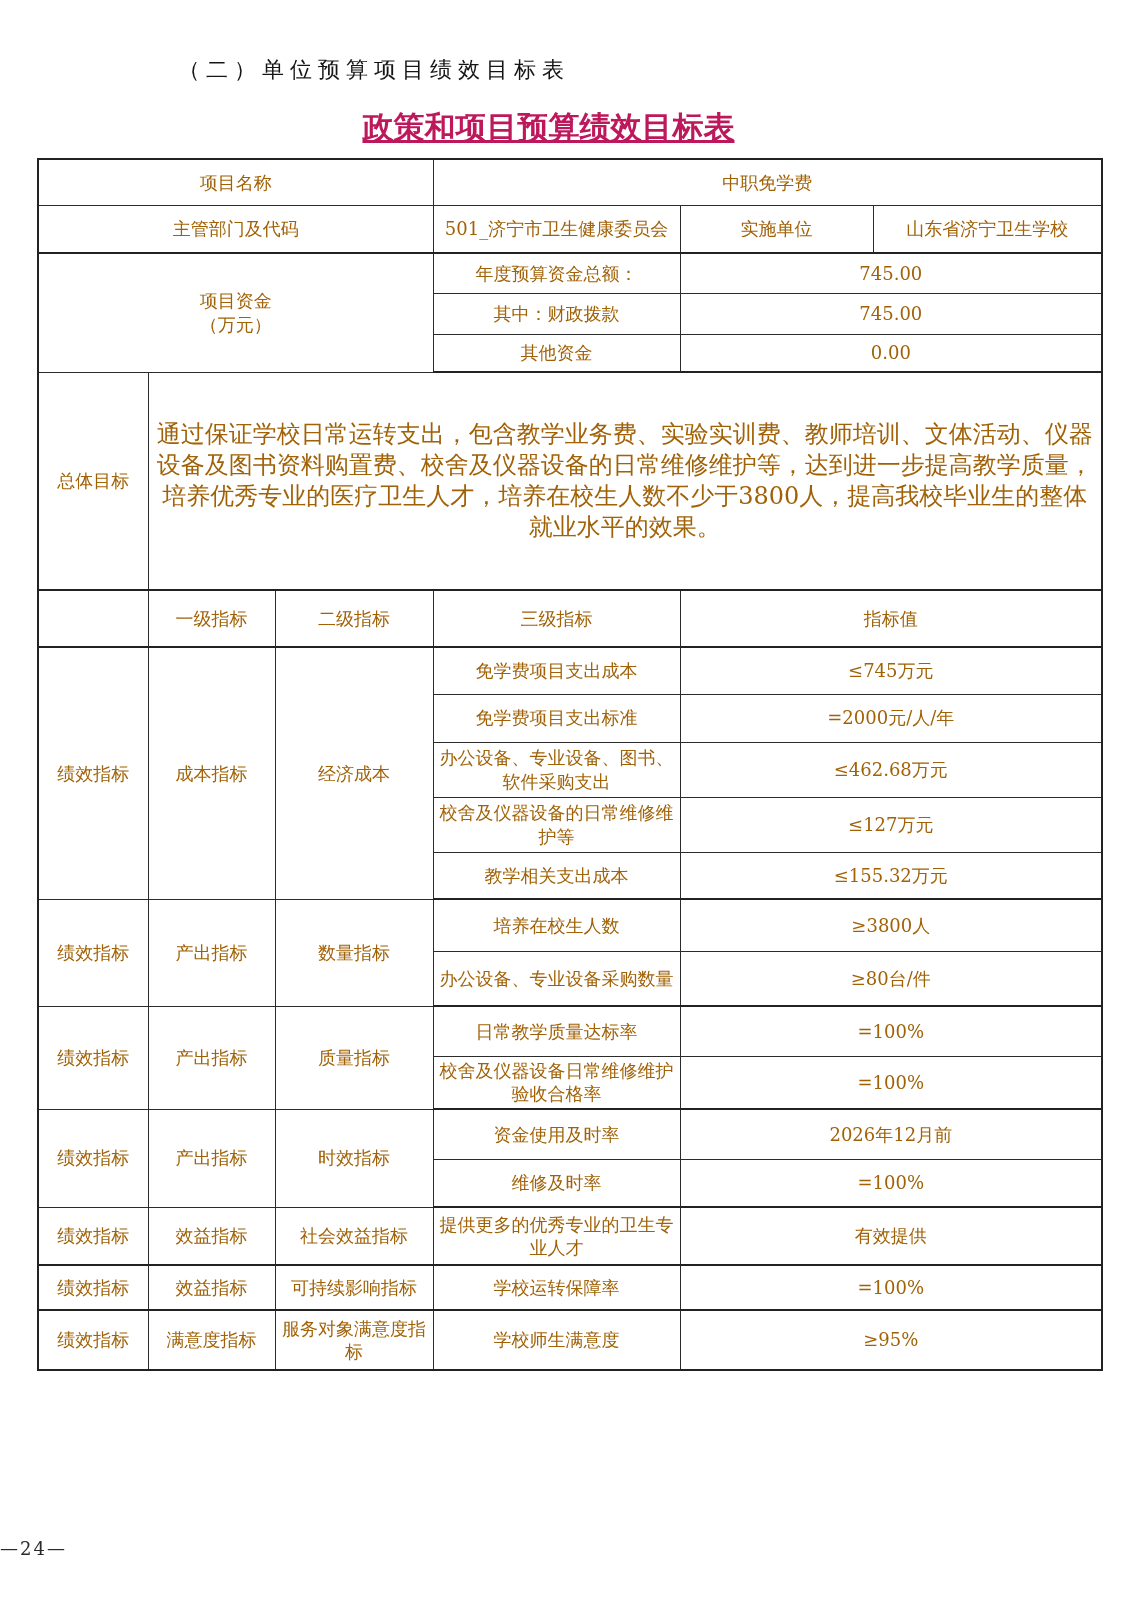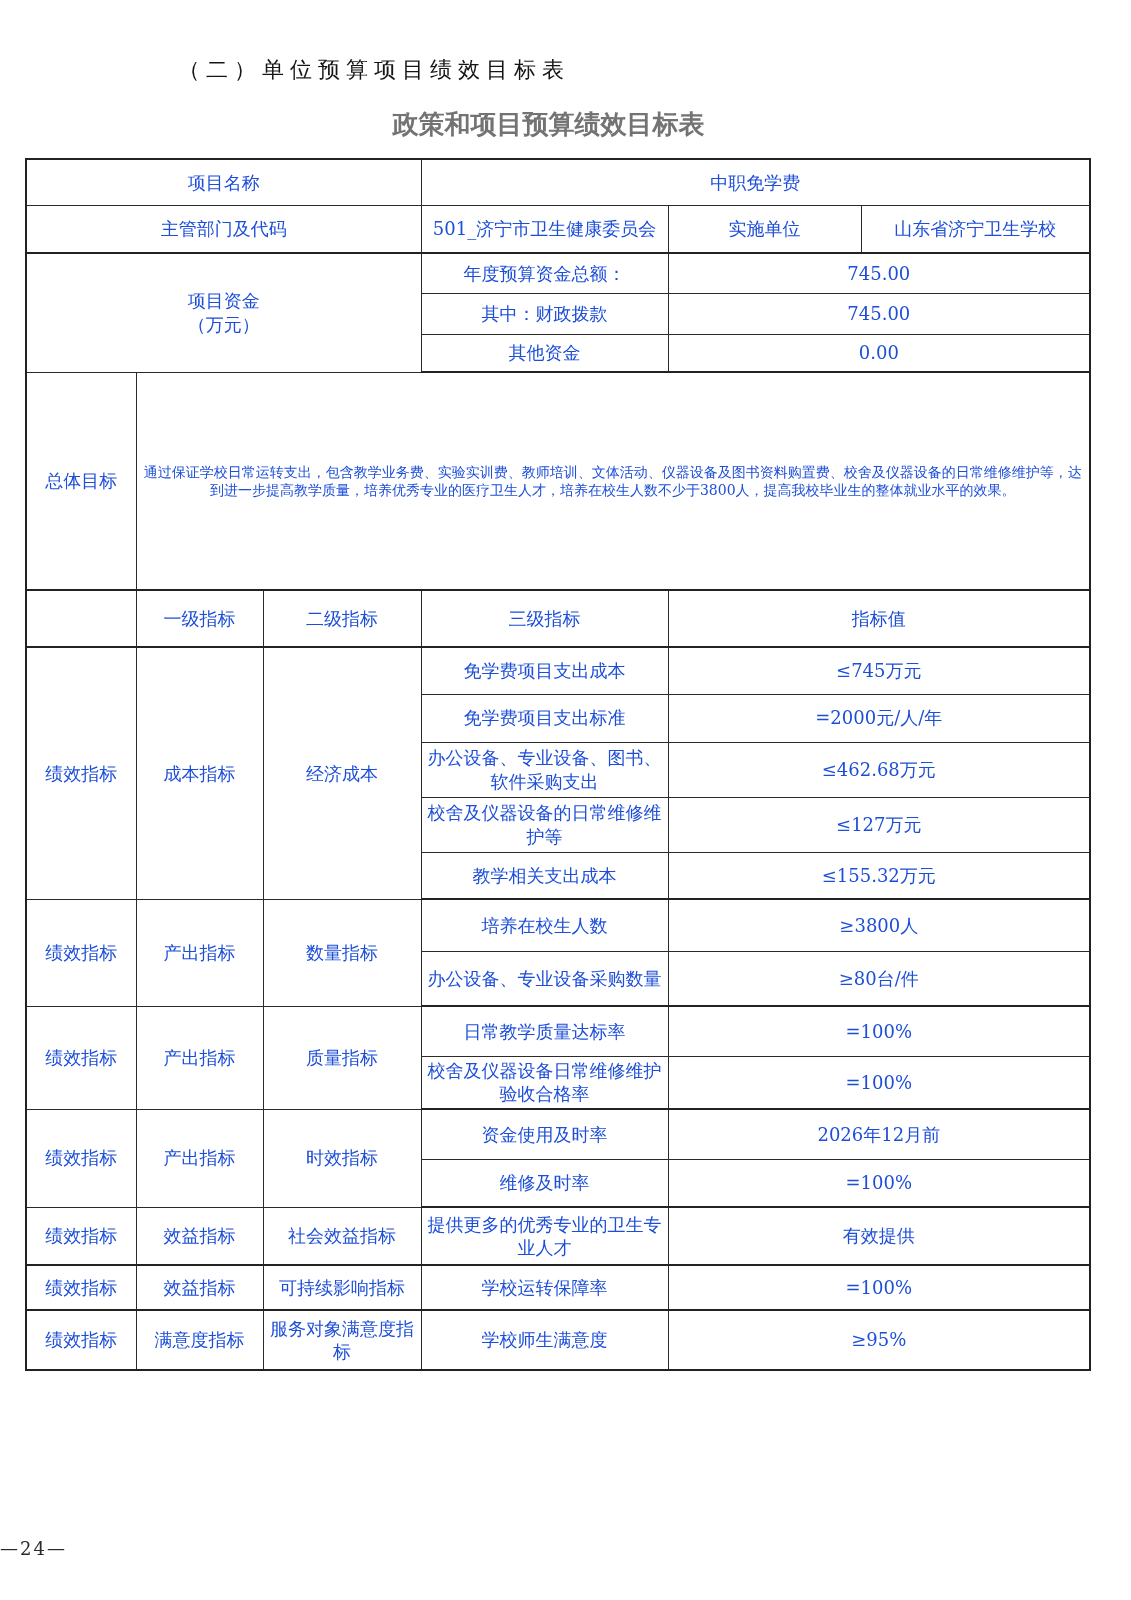--- a/index.html
+++ b/index.html
@@ -16,51 +16,52 @@
     font-size: 22px;
     font-weight: normal;
     letter-spacing: 6px;
     color: #151515;
   }
   .main-title {
     position: absolute;
     top: 107px; left: 0; right: 34px;
     text-align: center;
     font-family: "Liberation Sans", "DejaVu Sans", sans-serif;
-    font-size: 26px;
+    font-size: 31px;
     font-weight: bold;
-    color: #737373;
+    color: #be185d;
+    text-decoration: underline;
   }
   table.budget {
     position: absolute;
-    top: 158px; left: 25px;
+    top: 158px; left: 37px;
     width: 1064px;
     border-collapse: collapse;
     table-layout: fixed;
     font-size: 18px;
-    color: #1d4ed8;
+    color: #a16207;
     padding-left: 28px;
   }
   table.budget td {
     border: 1px solid #2b2b2b;
     text-align: center;
     vertical-align: middle;
     padding: 2px 4px;
     line-height: 1.3;
     overflow: hidden;
   }
   table.budget { border: 2px solid #222222; }
   td.left { text-align: left; padding-left: 8px; }
   td.pre { white-space: pre-line; }
   tr.bb2 td, td.bb2 { border-bottom: 2px solid #222222; }
   td.cat, td.l1, td.l2 { border-bottom: 2px solid #222222; }
   td.goal-text {
     text-align: left;
     padding: 6px 10px;
-    font-size: 14px;
+    font-size: 24px;
     line-height: 1.55;
     vertical-align: middle;
   }
   .page-footer {
     position: absolute;
     top: 1538px; left: 0; right: 0;
     text-align: left;
     font-size: 18px;
     color: #2a2a2a;
     letter-spacing: 2px;

